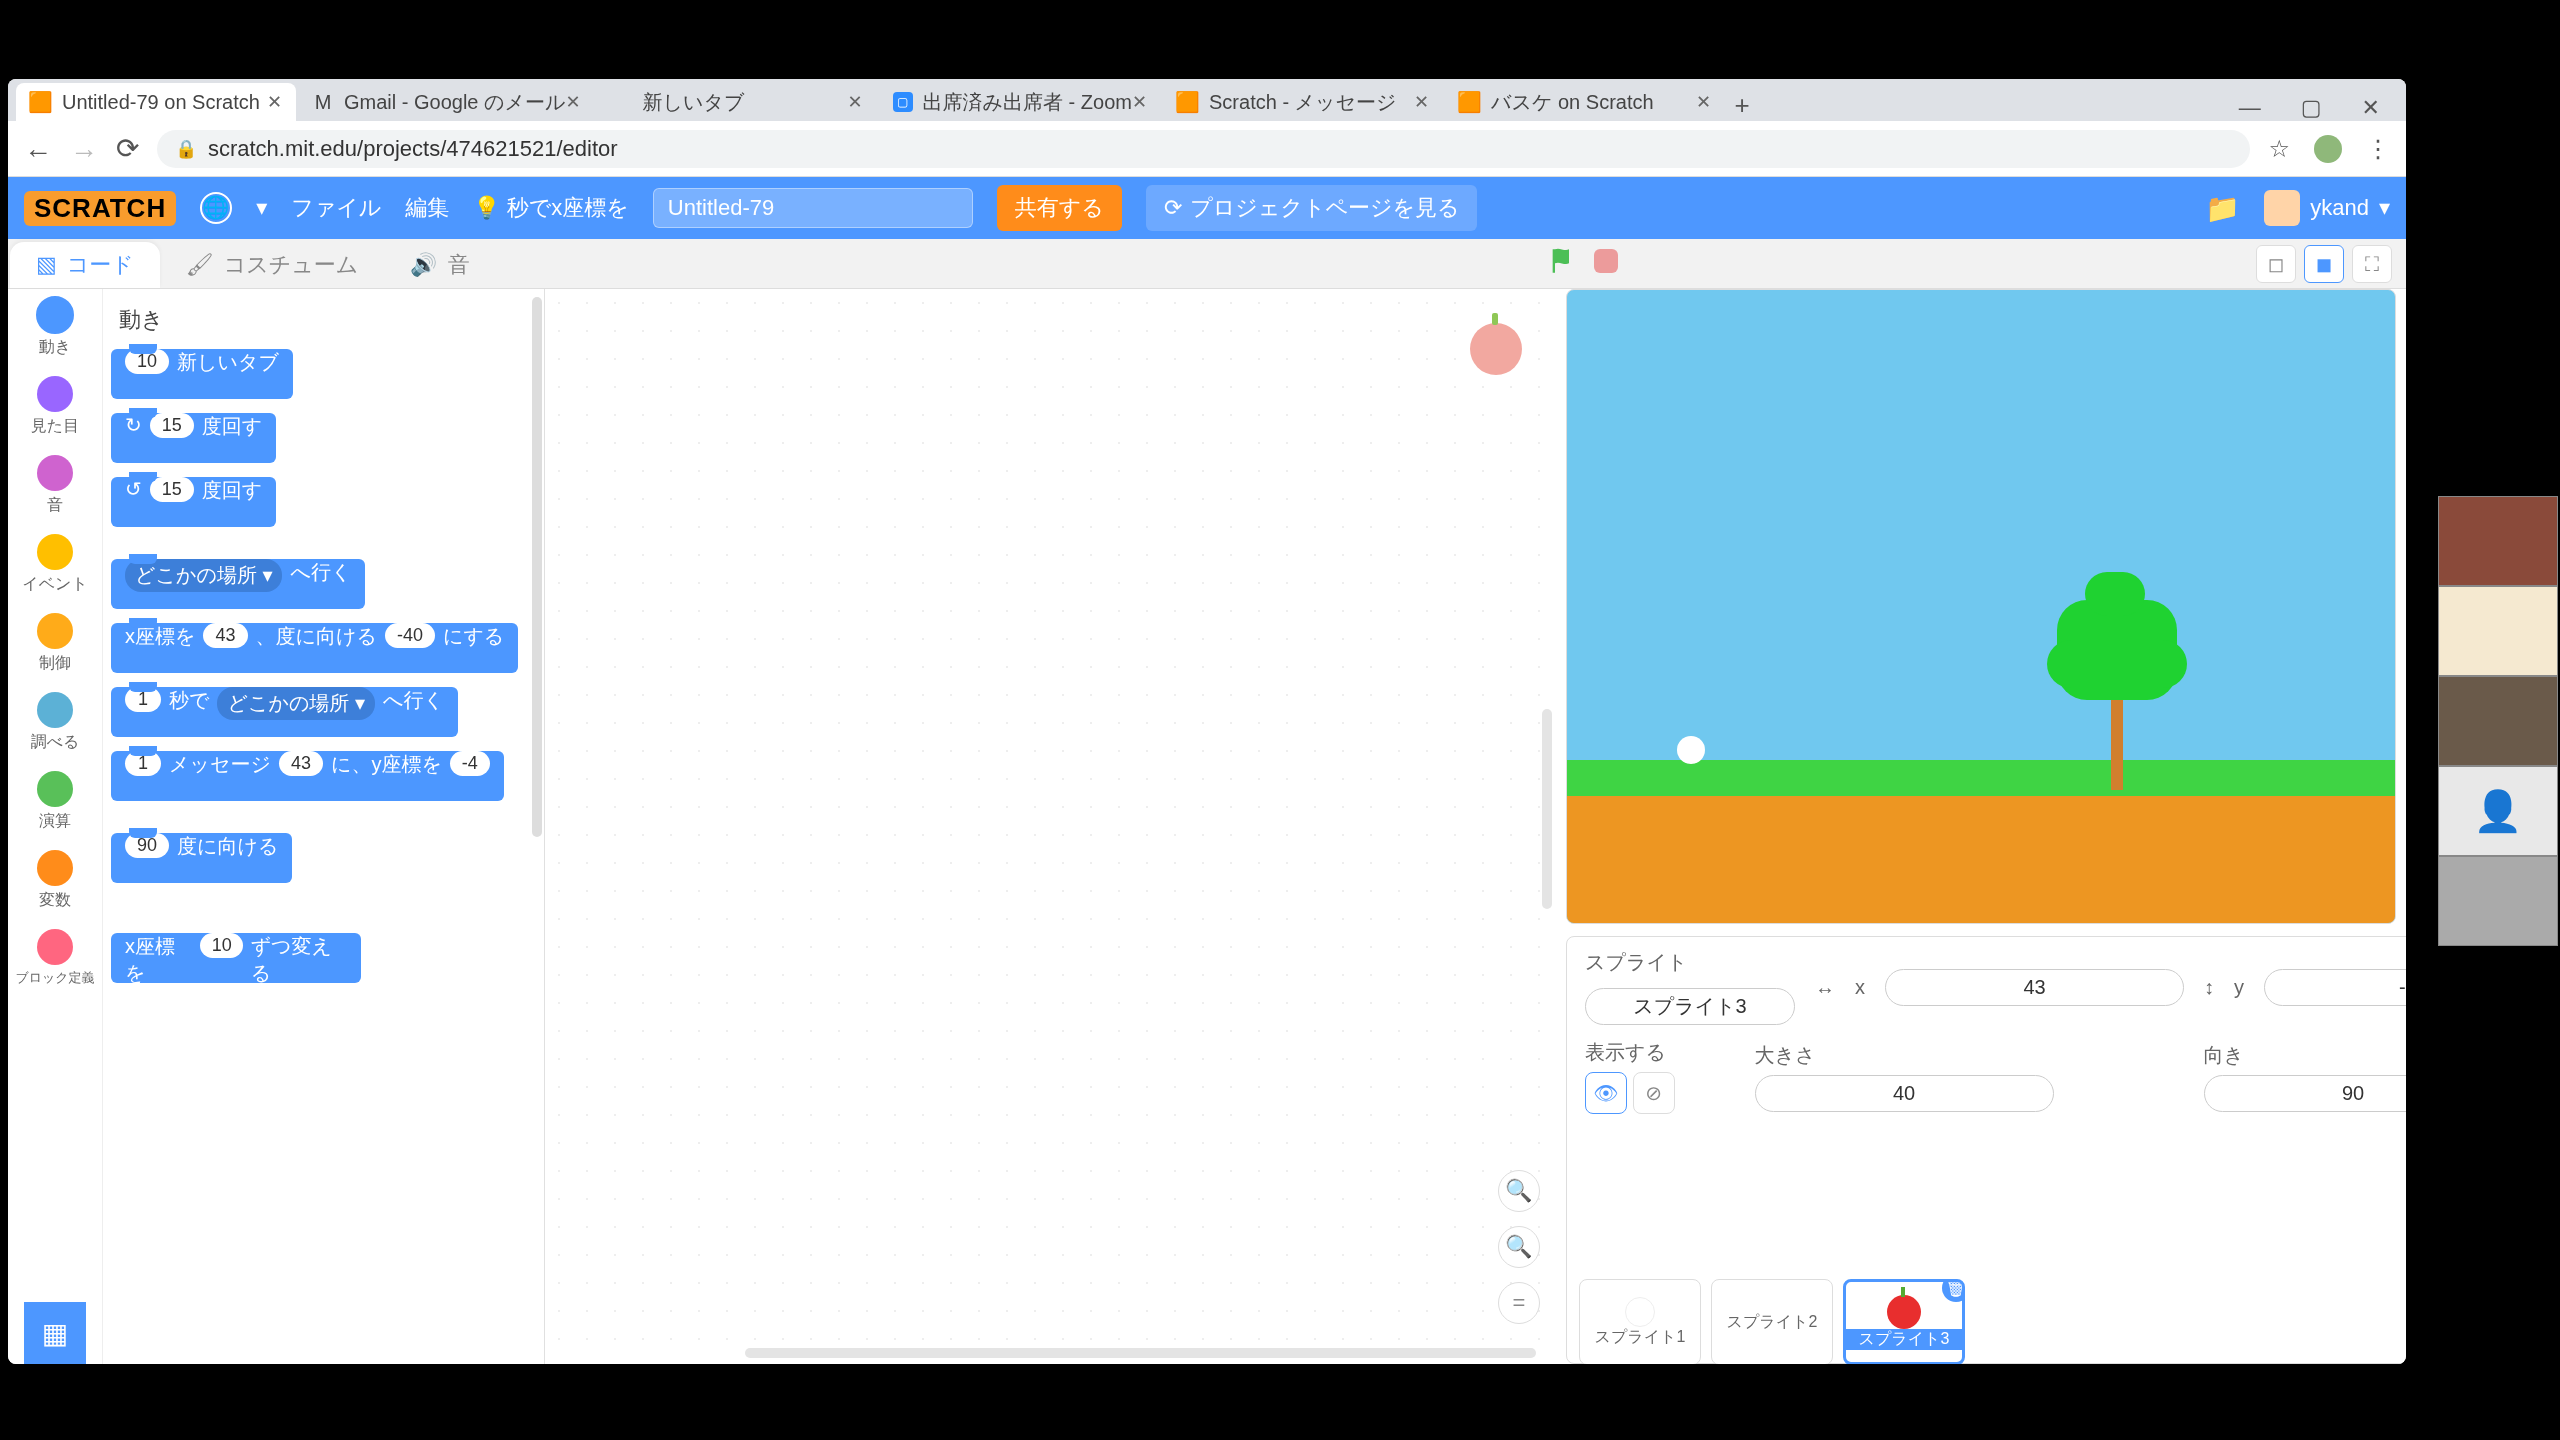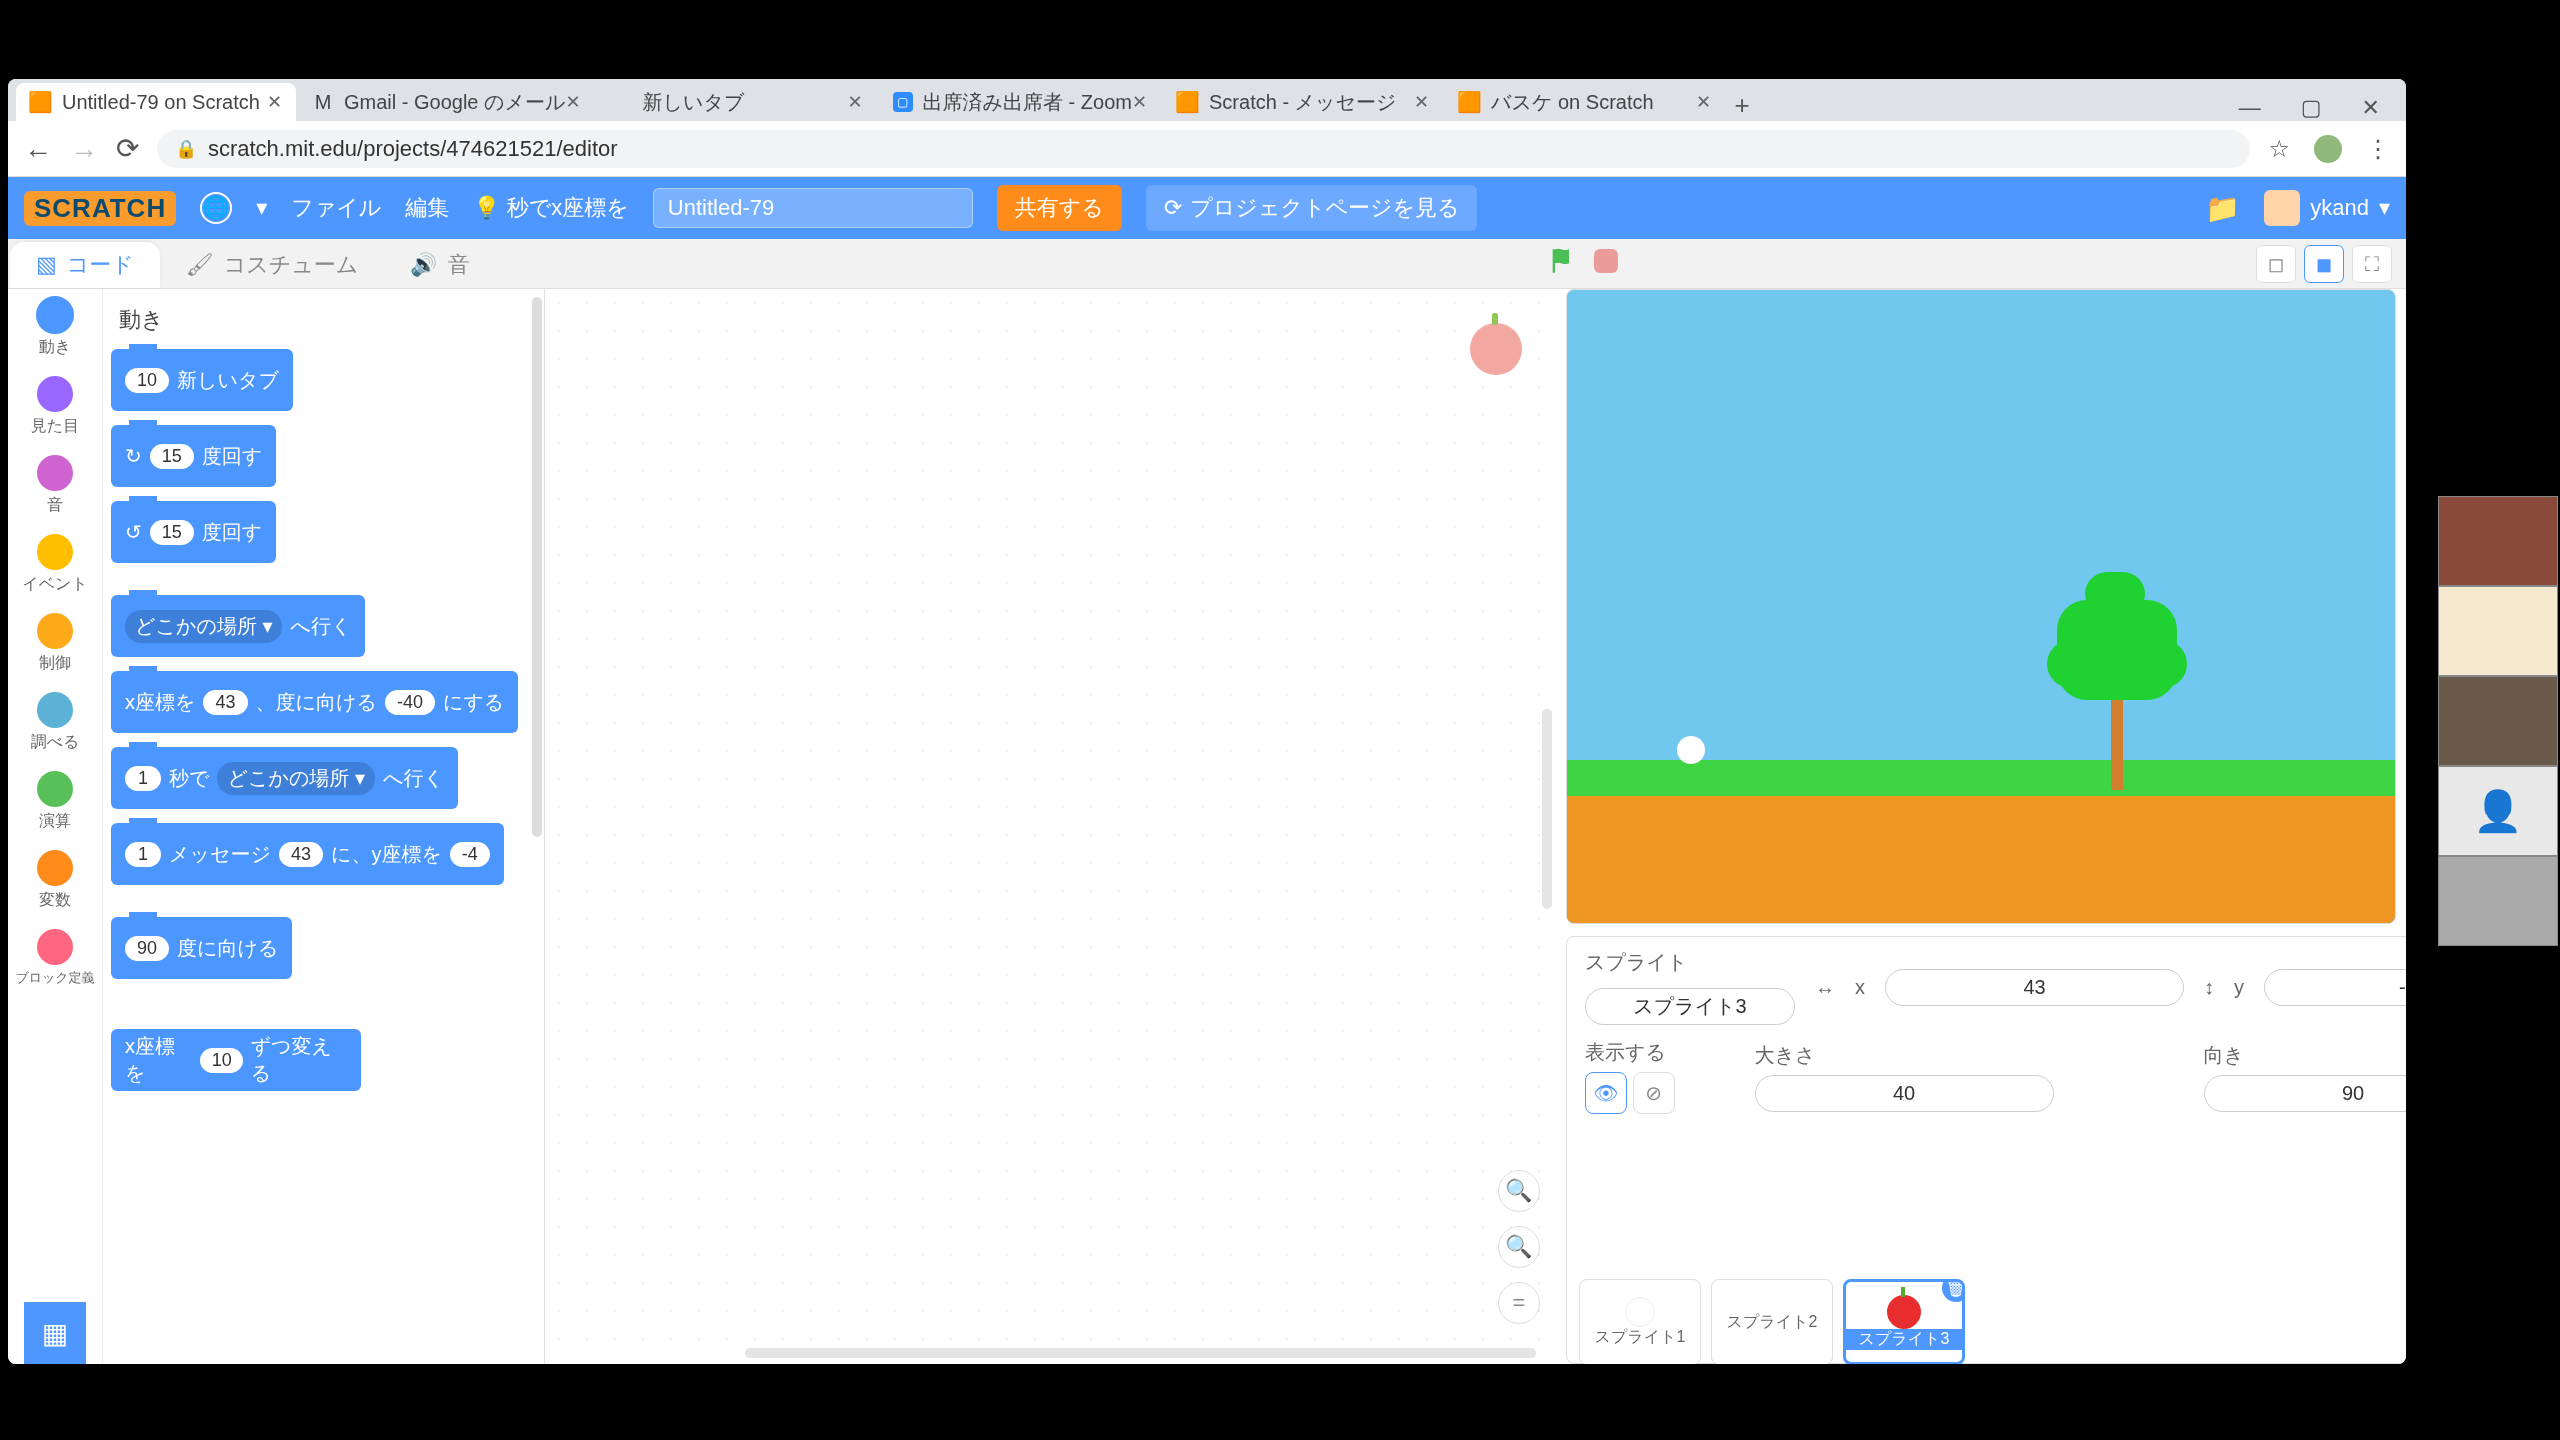--- a/index.html
+++ b/index.html
@@ -16,21 +16,21 @@
 .winctrl { margin-left: auto; display:flex; gap: 40px; padding: 0 18px; color:#555; font-size:22px;}
 .addrbar { height: 56px; background: #fff; display: flex; align-items: center; padding: 0 16px; gap: 18px; border-bottom: 1px solid #ddd; }
 .navicon { font-size: 28px; color: #555; }
 .url { display: flex; align-items: center; flex: 1; height: 38px; border-radius: 20px; background: #f1f3f4; padding: 0 18px; font-size: 22px; color: #333; }
 .lock { font-size: 18px; margin-right: 10px; color: #555; }
 .rcicons { display:flex; gap:24px; font-size:24px; color:#555; align-items:center;}
 .avatar-sm { width:28px; height:28px; border-radius:50%; background: #8fb87a; }
 
 
 .scratchbar { height: 62px; background: #4d97ff; display: flex; align-items: center; padding: 0 16px; gap: 24px; color: #fff; font-size: 22px; font-weight: 500; }
-.scratch-logo { font-family: "Arial Black", sans-serif; font-size: 26px; letter-spacing: 1px; color:#0c4a6e; background:#f99c2d; padding: 2px 10px; border-radius:6px; font-weight:900;}
+.scratch-logo { font-family: "Arial Black", sans-serif; font-size: 26px; letter-spacing: 1px; color:#000000; background:#f99c2d; padding: 2px 10px; border-radius:6px; font-weight:900;}
 .globe { width:32px; height:32px; border:2px solid #fff; border-radius:50%; display:inline-flex; align-items:center; justify-content:center;}
 .proj-name { background: rgba(255,255,255,0.25); border:1px solid rgba(255,255,255,0.4); border-radius:6px; padding: 6px 14px; min-width: 320px; color: #fff; }
 .share-btn { background: #ff8c1a; padding: 8px 18px; border-radius: 6px; }
 .pageview { background: rgba(255,255,255,0.18); padding: 8px 18px; border-radius:6px; display:flex; gap:8px; align-items:center; }
 .sp { flex:1; }
 .user-box { display:flex; align-items:center; gap:10px; }
 .user-av { width:36px; height:36px; background:#ffd4a8; border-radius:6px; }
 
 
 .editor-tabs { height: 50px; background:#f2f2f2; display:flex; align-items:flex-end; border-bottom: 1px solid #ddd; padding-left: 2px; position:relative;}
@@ -45,21 +45,21 @@
 
 .main { display:flex; height: calc(100% - 210px); }
 .cat-col { width: 95px; background:#fff; border-right:1px solid #eee; display:flex; flex-direction:column; align-items:center; padding-top:8px; }
 .cat { display:flex; flex-direction:column; align-items:center; margin-bottom:18px; font-size:16px; color:#666; }
 .cat .dot { width:36px; height:36px; border-radius:50%; margin-bottom:4px; }
 .cat.sel .dot { outline: 3px solid #4d97ff; outline-offset: -2px; }
 .ext-btn { margin-top:auto; width:62px; height:62px; background:#4d97ff; display:flex; align-items:center; justify-content:center; color:#fff; font-size:28px;}
 
 .palette { width: 442px; background:#fff; border-right:1px solid #e0e0e0; padding: 12px 8px; position:relative; overflow:hidden;}
 .palette h3 { font-size:22px; font-weight:500; color:#444; margin: 4px 8px 14px;}
-.blk { background:#4c97ff; color:#fff; border-radius: 6px; padding: 0 14px; height: 62px; display:inline-flex; align-items:center; gap:8px; margin-bottom: 14px; font-size:20px; position:relative;}
+.blk { background:#4c97ff; color:#fff; border-radius: 6px; padding: 0 14px; height: 50px; display:inline-flex; align-items:flex-start; gap:8px; margin-bottom: 14px; font-size:20px; position:relative;}
 .blk::before { content:""; position:absolute; left:18px; top:-5px; width:28px; height:10px; background:#4c97ff; border-radius: 0 0 6px 6px;}
 .pill { background:#fff; color:#333; border-radius: 16px; padding: 2px 12px; font-size:18px; min-width:36px; text-align:center;}
 .dd { background:#3d7fd9; border-radius:16px; padding:3px 10px; }
 .scrollhint { position:absolute; right:2px; top:8px; width:10px; height:540px; background:#ddd; border-radius:5px;}
 
 .workspace { flex:1; background:#fff; position:relative; background-image: radial-gradient(#eee 1px, transparent 1px); background-size: 28px 28px;}
 .ws-sprite { position:absolute; right:34px; top:34px; width:52px; height:52px; border-radius:50%; background:#f2a8a0; }
 .ws-sprite::before { content:""; position:absolute; left:22px; top:-10px; width:6px; height:12px; background:#8fc756; border-radius:2px;}
 .zoom-col { position:absolute; right:16px; bottom:40px; display:flex; flex-direction:column; gap:14px;}
 .zoom-col div { width:42px; height:42px; border:1px solid #ddd; border-radius:50%; background:#fff; display:flex; align-items:center; justify-content:center; color:#888; font-size:22px;}

